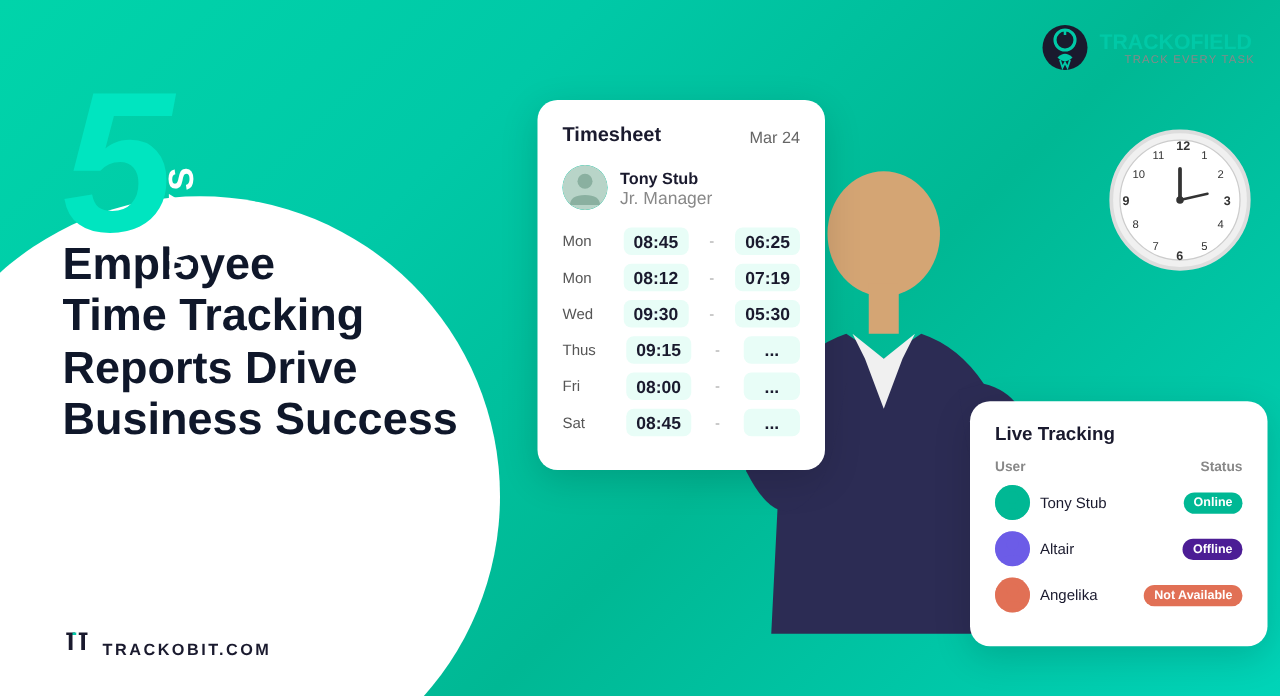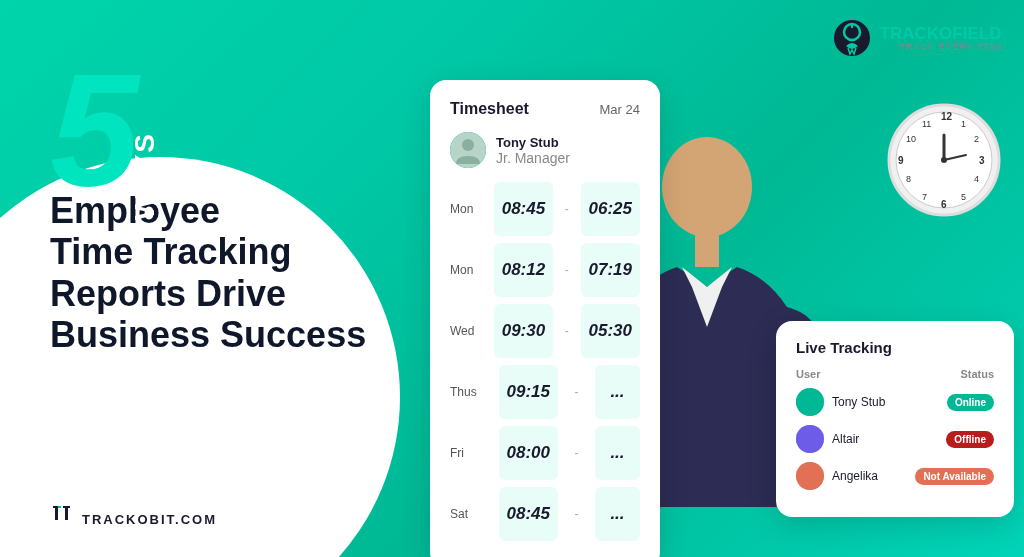--- a/index.html
+++ b/index.html
@@ -190,27 +190,26 @@
 
     .day-label {
       font-size: 12px;
       color: #555;
       width: 35px;
     }
 
     .time-badge {
       background: #e8fdf7;
       color: #1a1a2e;
-      font-size: 17px;
+      font-size: 14px;
       font-weight: 600;
-      padding: 17px 8px;
+      padding: 3px 8px;
       border-radius: 6px;
       min-width: 45px;
       text-align: center;
-      font-style: italic;
     }
 
     .time-separator {
       color: #aaa;
       font-size: 12px;
       margin: 0 3px;
     }
 
     
     .live-tracking-card {
@@ -278,21 +277,21 @@
 
     .status-badge {
       font-size: 10px;
       font-weight: 600;
       padding: 3px 8px;
       border-radius: 20px;
       color: #fff;
     }
 
     .status-online { background: #00b894; }
-    .status-offline { background: #b91c1c; }
+    .status-offline { background: #4c1d95; }
     .status-unavailable { background: #e17055; }
 
     
     .brand-logo {
       position: absolute;
       top: 18px;
       right: 20px;
       z-index: 20;
       display: flex;
       align-items: center;

